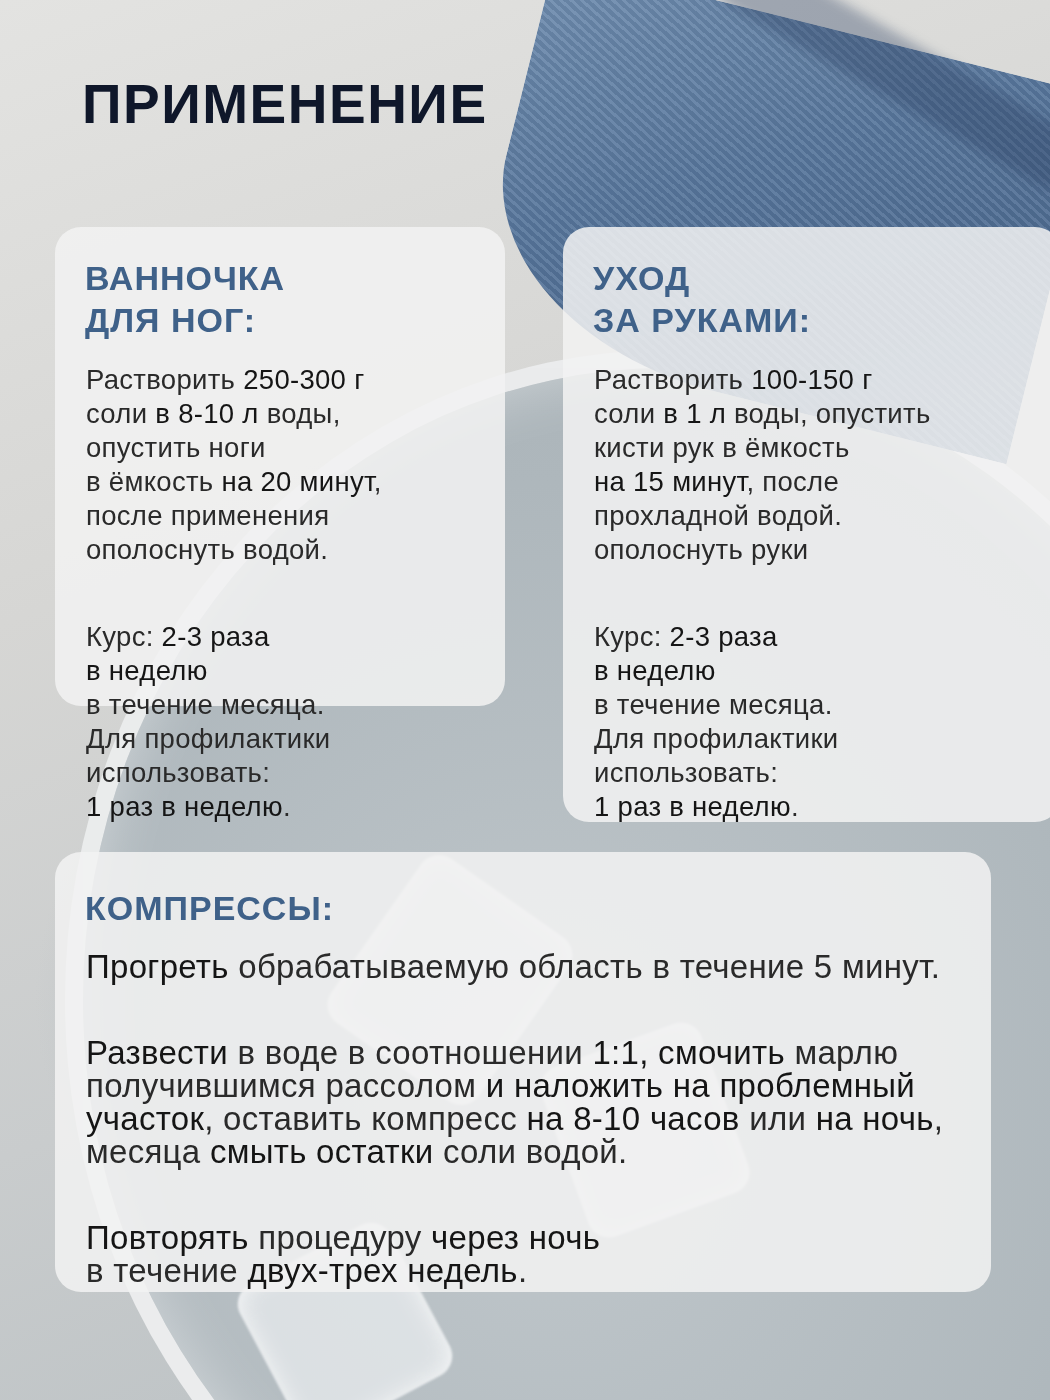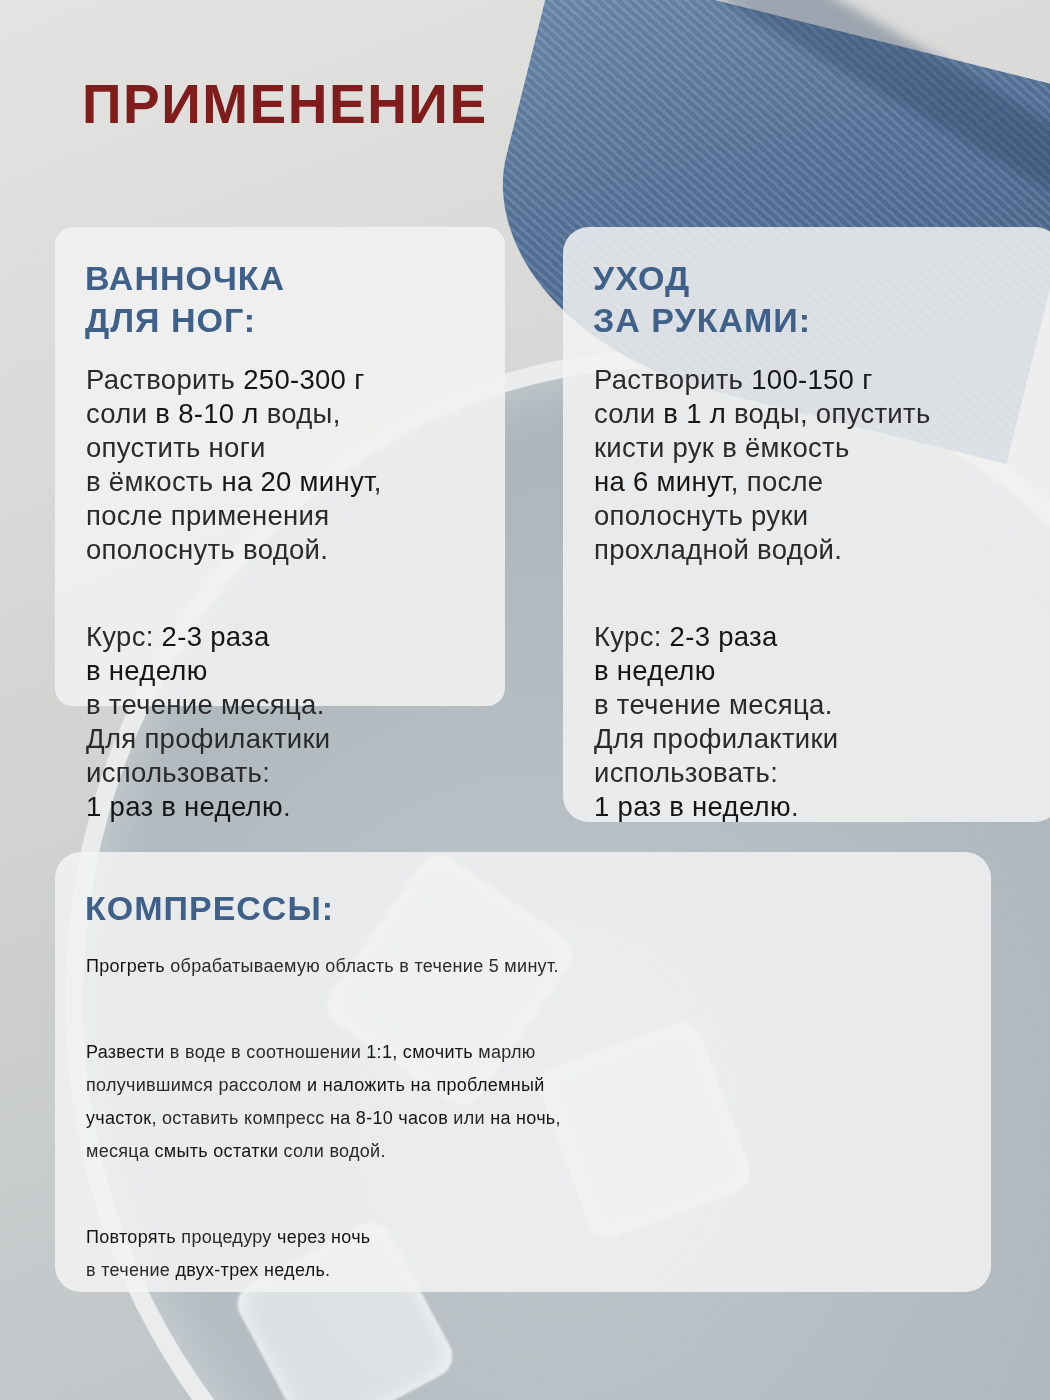--- a/index.html
+++ b/index.html
@@ -43,48 +43,48 @@
     box-shadow: inset 0 0 25px rgba(255,255,255,0.8);
   }
   .c1 { left: 260px; top: 1245px; width: 170px; height: 170px; transform: rotate(-28deg); }
   .c2 { left: 360px; top: 880px; width: 180px; height: 200px; transform: rotate(35deg); }
   .c3 { left: 560px; top: 1040px; width: 170px; height: 180px; transform: rotate(-20deg); }
 
   
   .page-title {
     position: absolute; left: 82px; top: 72px;
     font-size: 55px; font-weight: 700; letter-spacing: 1.5px;
-    color: #7f1d1d;
+    color: #0f172a;
   }
 
   
   .card {
     position: absolute;
     background: rgba(242,242,242,0.86);
     border-radius: 26px;
   }
-  .card-feet { left: 55px; top: 227px; width: 450px; height: 479px; border-radius: 18px; }
+  .card-feet { left: 55px; top: 227px; width: 450px; height: 479px; }
   .card-hands { left: 563px; top: 227px; width: 498px; height: 595px; }
   .card-compress { left: 55px; top: 852px; width: 936px; height: 440px; }
 
   .card-heading {
     position: absolute; left: 30px;
     color: #3f6189;
     font-weight: 700; font-size: 34px; line-height: 42px; letter-spacing: 1px;
   }
   .card-feet .card-heading, .card-hands .card-heading { top: 30px; }
   .card-compress .card-heading { top: 35px; }
 
   .card-body {
     position: absolute; left: 31px; right: 20px;
     font-size: 27.5px; line-height: 34px; color: #1e1e1e;
     letter-spacing: 0.3px;
   }
   .card-feet .card-body, .card-hands .card-body { top: 136px; }
-  .card-compress .card-body { top: 98px; font-size: 18px; line-height: 33px; }
+  .card-compress .card-body { top: 98px; font-size: 33px; line-height: 33px; }
 
   .para { display: block; }
   .para + .para { margin-top: 53px; }
   .line { display: block; white-space: nowrap; }
   b { font-weight: 400; color: #151515; }
   .reg { font-weight: 400; color: #2a2a2a; }
 </style>
 </head>
 <body>
 
@@ -125,23 +125,23 @@
 <section class="card card-hands">
   <h2 class="card-heading">
     <span class="line">УХОД</span>
     <span class="line">ЗА РУКАМИ:</span>
   </h2>
   <div class="card-body">
     <p class="para">
       <span class="line"><span class="reg">Растворить </span><b>100-150 г</b></span>
       <span class="line"><span class="reg">соли </span><b>в 1 л</b><span class="reg"> воды, опустить</span></span>
       <span class="line reg">кисти рук в ёмкость</span>
-      <span class="line"><b>на 6 минут</b><span class="reg">, после</span></span>
+      <span class="line"><b>на 15 минут</b><span class="reg">, после</span></span>
+      <span class="line reg">прохладной водой.</span>
       <span class="line reg">ополоснуть руки</span>
-      <span class="line reg">прохладной водой.</span>
     </p>
     <p class="para">
       <span class="line"><span class="reg">Курс: </span><b>2-3 раза</b></span>
       <b class="line">в неделю</b>
       <span class="line reg">в течение месяца.</span>
       <span class="line reg">Для профилактики</span>
       <span class="line reg">использовать:</span>
       <span class="line"><b>1 раз в неделю</b><span class="reg">.</span></span>
     </p>
   </div>

